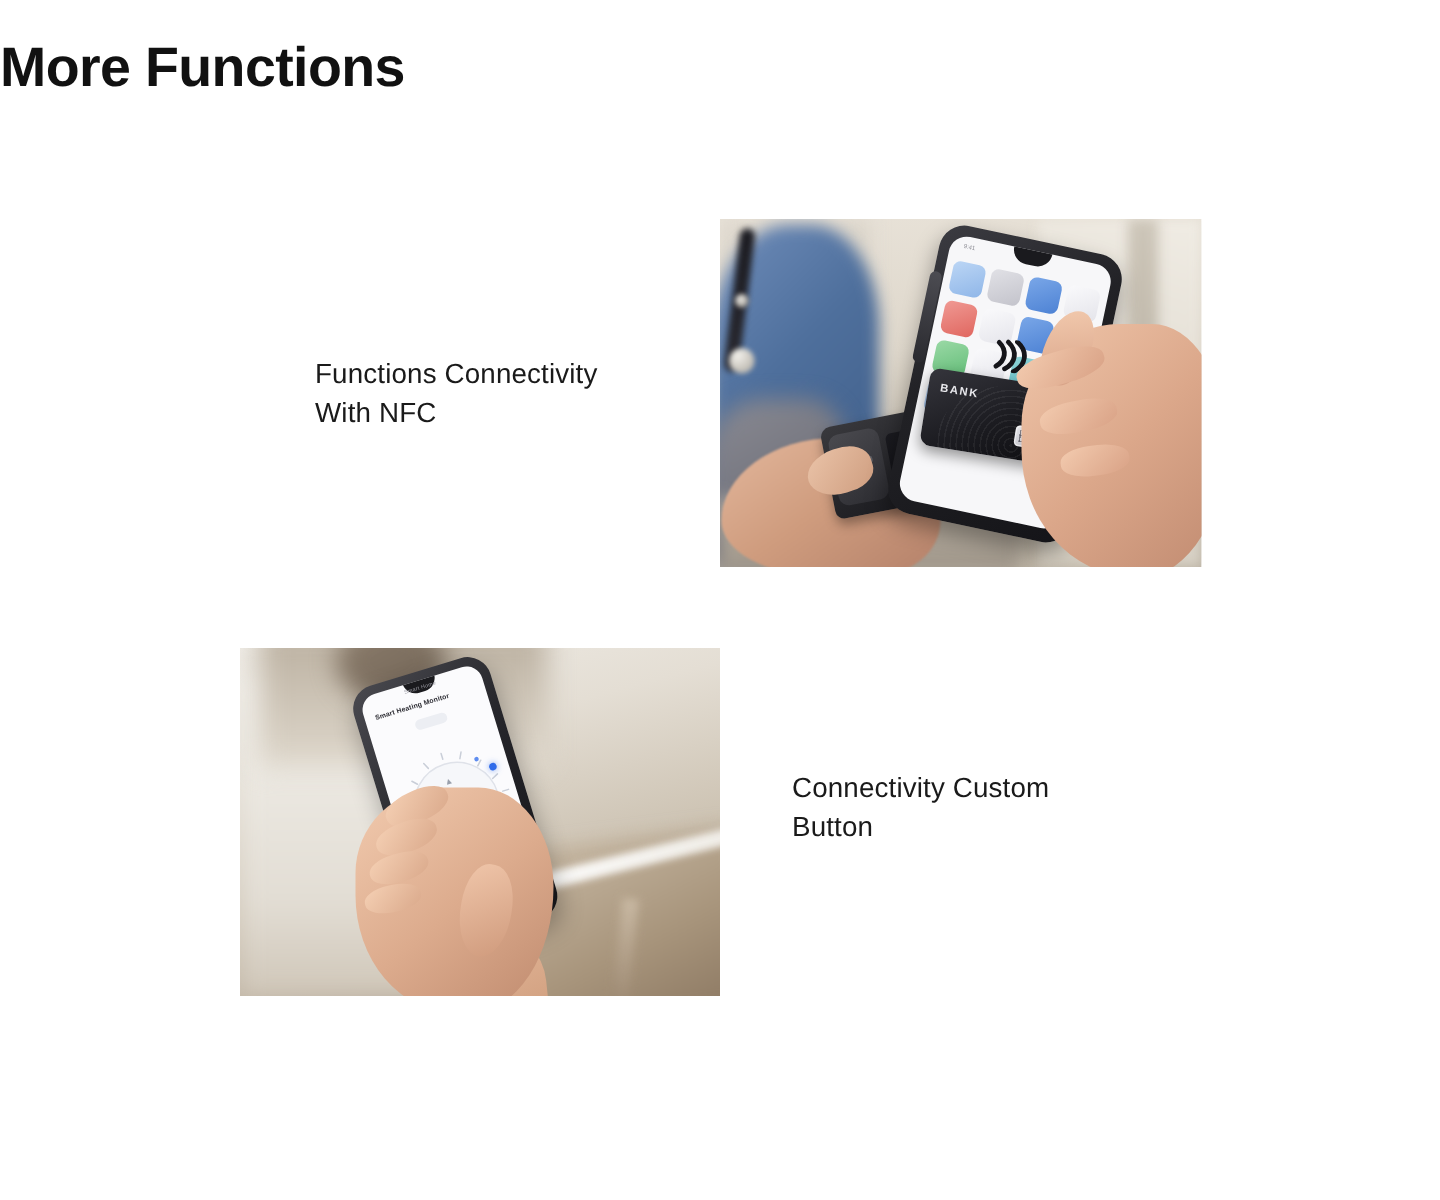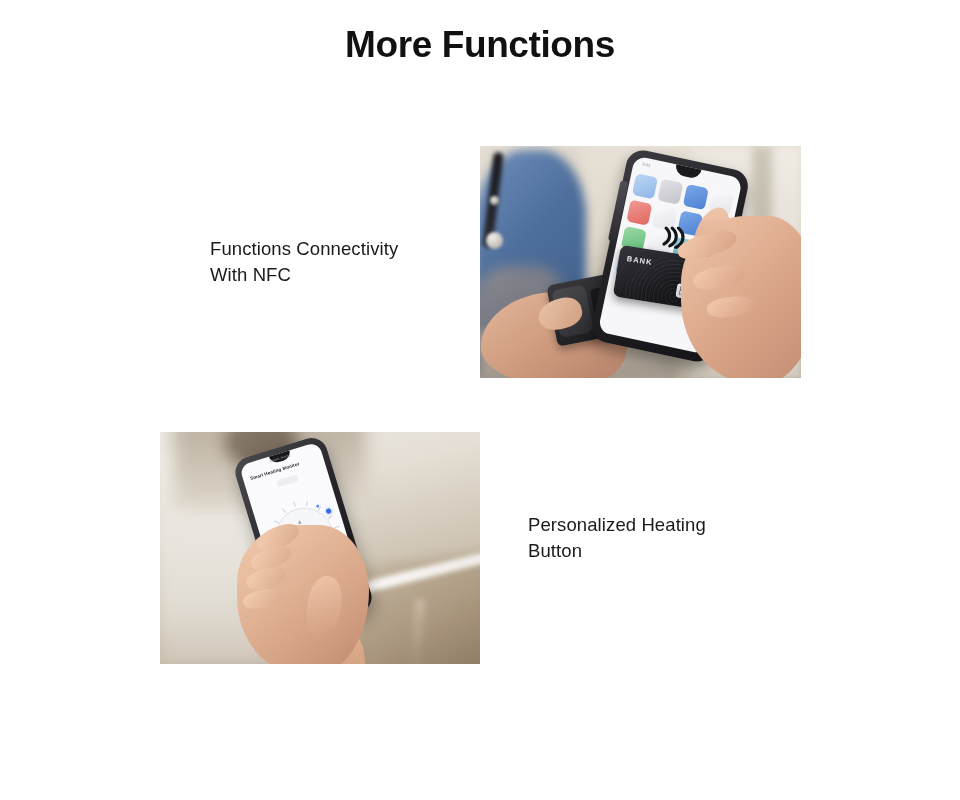--- a/index.html
+++ b/index.html
@@ -19,21 +19,21 @@
     height: 800px;
     background: #ffffff;
   }
 
   
   .page-title {
     position: absolute;
     top: 22px;
     left: 0;
     width: 960px;
-    text-align: center;
+    text-align: left;
     font-size: 37px;
     font-weight: 800;
     letter-spacing: -0.4px;
     color: #111111;
     line-height: 46px;
   }
 
   
   .feature-row { position: absolute; }
 
@@ -510,21 +510,21 @@
           <div class="finger-1 t-f"></div>
           <div class="finger-2 t-f"></div>
           <div class="finger-3 t-f"></div>
         </div>
       </div>
     </figure>
   </section>
 
   <section class="feature-row" id="feature-row-button">
 
-    <p class="feature-caption" id="caption-button">Personalized Heating
+    <p class="feature-caption" id="caption-button">Connectivity Custom
 Button</p>
 
     <figure class="photo" id="photo-button">
       <div class="photo-inner">
         <div class="scene-btn">
 
           <div class="btn-wall"></div>
           <div class="btn-blur-bar"></div>
           <div class="btn-blur-head"></div>
           <div class="btn-table"></div>

